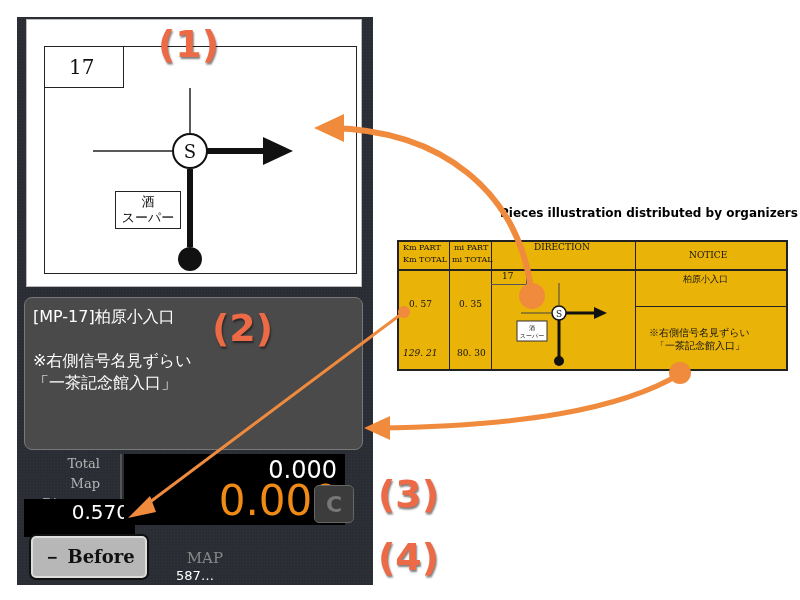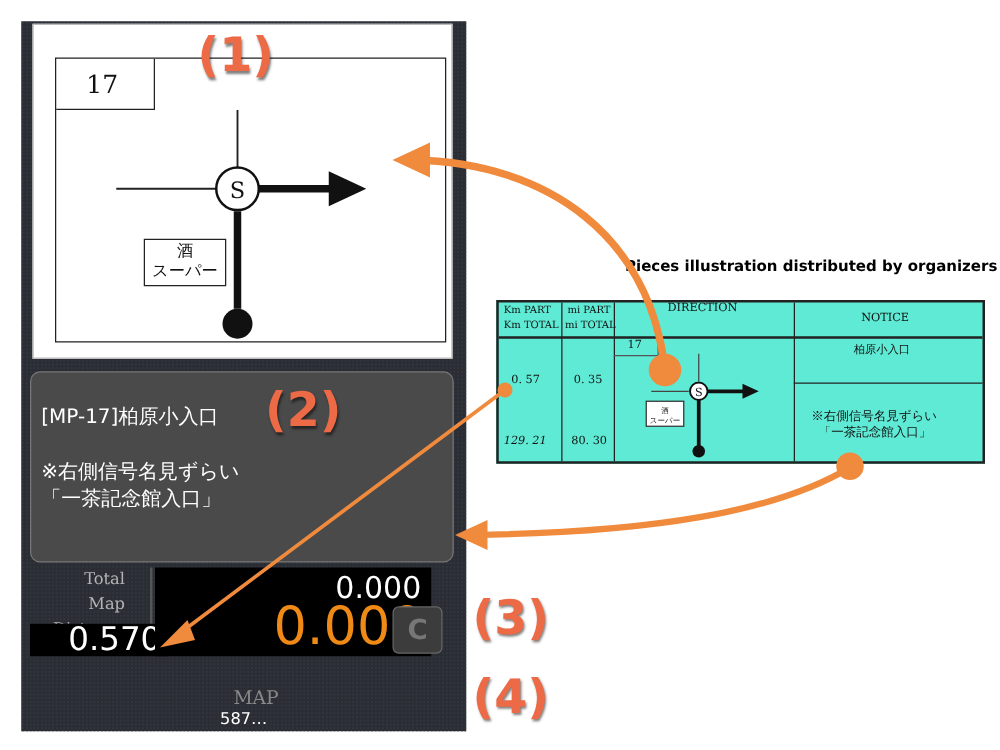--- a/index.html
+++ b/index.html
@@ -13,50 +13,50 @@
   .map-frame { position:absolute; left:17px; top:26px; width:313px; height:228px; border:1px solid #222;
                box-sizing:border-box; }
   .map-number { position:absolute; left:0; top:0; width:79px; height:41px; border-right:1px solid #222;
                 border-bottom:1px solid #222; box-sizing:border-box; font-family:"DejaVu Serif", serif;
                 font-size:20px; color:#111; padding:8px 0 0 24px; }
   .map-svg { position:absolute; left:0; top:0; }
   .shop-label { position:absolute; left:70px; top:144px; width:66px; height:38px; border:1px solid #222;
                 box-sizing:border-box; font-size:13px; line-height:16px; text-align:center; padding-top:2px;
                 background:#fff; color:#111; }
   .notice-box { position:absolute; left:7px; top:280px; width:339px; height:153px; background:#4a4a4a;
-                border:1px solid #777; border-radius:8px; box-sizing:border-box; padding:24px 8px; color:#fff;
+                border:1px solid #777; border-radius:8px; box-sizing:border-box; padding:8px 8px; color:#fff;
                 font-size:16px; line-height:22px; }
   .notice-box .title { margin-bottom:22px; }
   .notice-box .line { display:block; }
   .dist-labels { position:absolute; left:7px; top:437px; width:98px; height:46px; text-align:right;
                  font-family:"DejaVu Serif", serif; color:#b5b5b5; font-size:13px; line-height:20px;
                  border-right:2px solid #555; box-sizing:border-box; padding-right:20px; }
-  .map-dist-val { position:absolute; left:7px; top:482px; width:111px; height:26px; background:#000;
-                  color:#fff; font-size:26px; text-align:right; padding-right:6px; box-sizing:border-box;
+  .map-dist-val { position:absolute; left:7px; top:482px; width:111px; height:38px; background:#000;
+                  color:#fff; font-size:20px; text-align:right; padding-right:6px; box-sizing:border-box;
                   line-height:26px; }
   .total-box { position:absolute; left:107px; top:437px; width:182px; height:71px; background:#000;padding-left:39px; }
   .total-val { position:absolute; right:8px; top:2px; color:#fff; font-size:24px; }
   .part-val { position:absolute; right:6px; top:24px; color:#f08a16; font-size:42px; line-height:46px; }
   .clear-btn { position:absolute; left:297px; top:468px; width:40px; height:38px; background:#3c3c3c;
                border:1px solid #666; border-radius:5px; color:#777; font-weight:bold; font-size:22px;
                text-align:center; line-height:38px; box-sizing:border-box; }
   .nav-btn { position:absolute; top:517px; height:46px; background:#b7b7b7; border:2px solid #111;
              border-radius:7px; box-sizing:border-box; font-family:"DejaVu Serif", serif; font-weight:bold;
              font-size:18px; color:#111; text-align:center; line-height:42px;
              box-shadow:inset 0 0 0 2px #ddd; }
   .before-btn { left:12px; width:120px; }
   .next-btn { left:224px; width:117px; }
   .map-label { position:absolute; left:150px; top:532px; width:56px; text-align:right;
                font-family:"DejaVu Serif", serif; color:#888; font-size:15px; }
   .map-count { position:absolute; left:150px; top:551px; width:56px; text-align:center; color:#fff; font-size:13px; }
   .marker { position:absolute; font-family:"DejaVu Sans", sans-serif; font-weight:bold; color:#ec6a46;
             font-size:38px; text-shadow:1px 2px 2px rgba(0,0,0,0.5); }
   .caption { position:absolute; left:500px; top:206px; font-weight:bold; font-size:12px; color:#000; }
   .organizer-table { position:absolute; left:397px; top:240px; width:391px; height:131px; border:2px solid #222;
-                     box-sizing:border-box; background:#5eead4; font-family:"DejaVu Serif", serif; }
+                     box-sizing:border-box; background:#eab308; font-family:"DejaVu Serif", serif; }
   .ot-col { position:absolute; top:0; bottom:0; border-right:1px solid #222; }
   .ot-head { position:absolute; left:0; right:0; top:0; height:27px; border-bottom:2px solid #222; }
   .ot-text { position:absolute; font-size:9px; color:#111; }
   .arrows { position:absolute; left:0; top:0; pointer-events:none; }
 </style>
 </head>
 <body>
 
 <div class="app">
   <div class="map-area">
@@ -89,20 +89,21 @@
     <div>Total</div>
     <div>Map Distance</div>
   </div>
   <div class="map-dist-val">0.570</div>
   <div class="total-box">
     <div class="total-val">0.000</div>
     <div class="part-val">0.000</div>
   </div>
   <div class="clear-btn">C</div>
 
+  <div class="nav-btn before-btn">－ Before</div>
   <div class="map-label">MAP</div>
   <div class="map-count">587…</div>
 </div>
 
 <div class="marker" style="left:158px; top:22px;">(1)</div>
 <div class="marker" style="left:212px; top:306px;">(2)</div>
 <div class="marker" style="left:378px; top:472px;">(3)</div>
 <div class="marker" style="left:378px; top:535px;">(4)</div>
 
 <div class="caption">Pieces illustration distributed by organizers</div>

